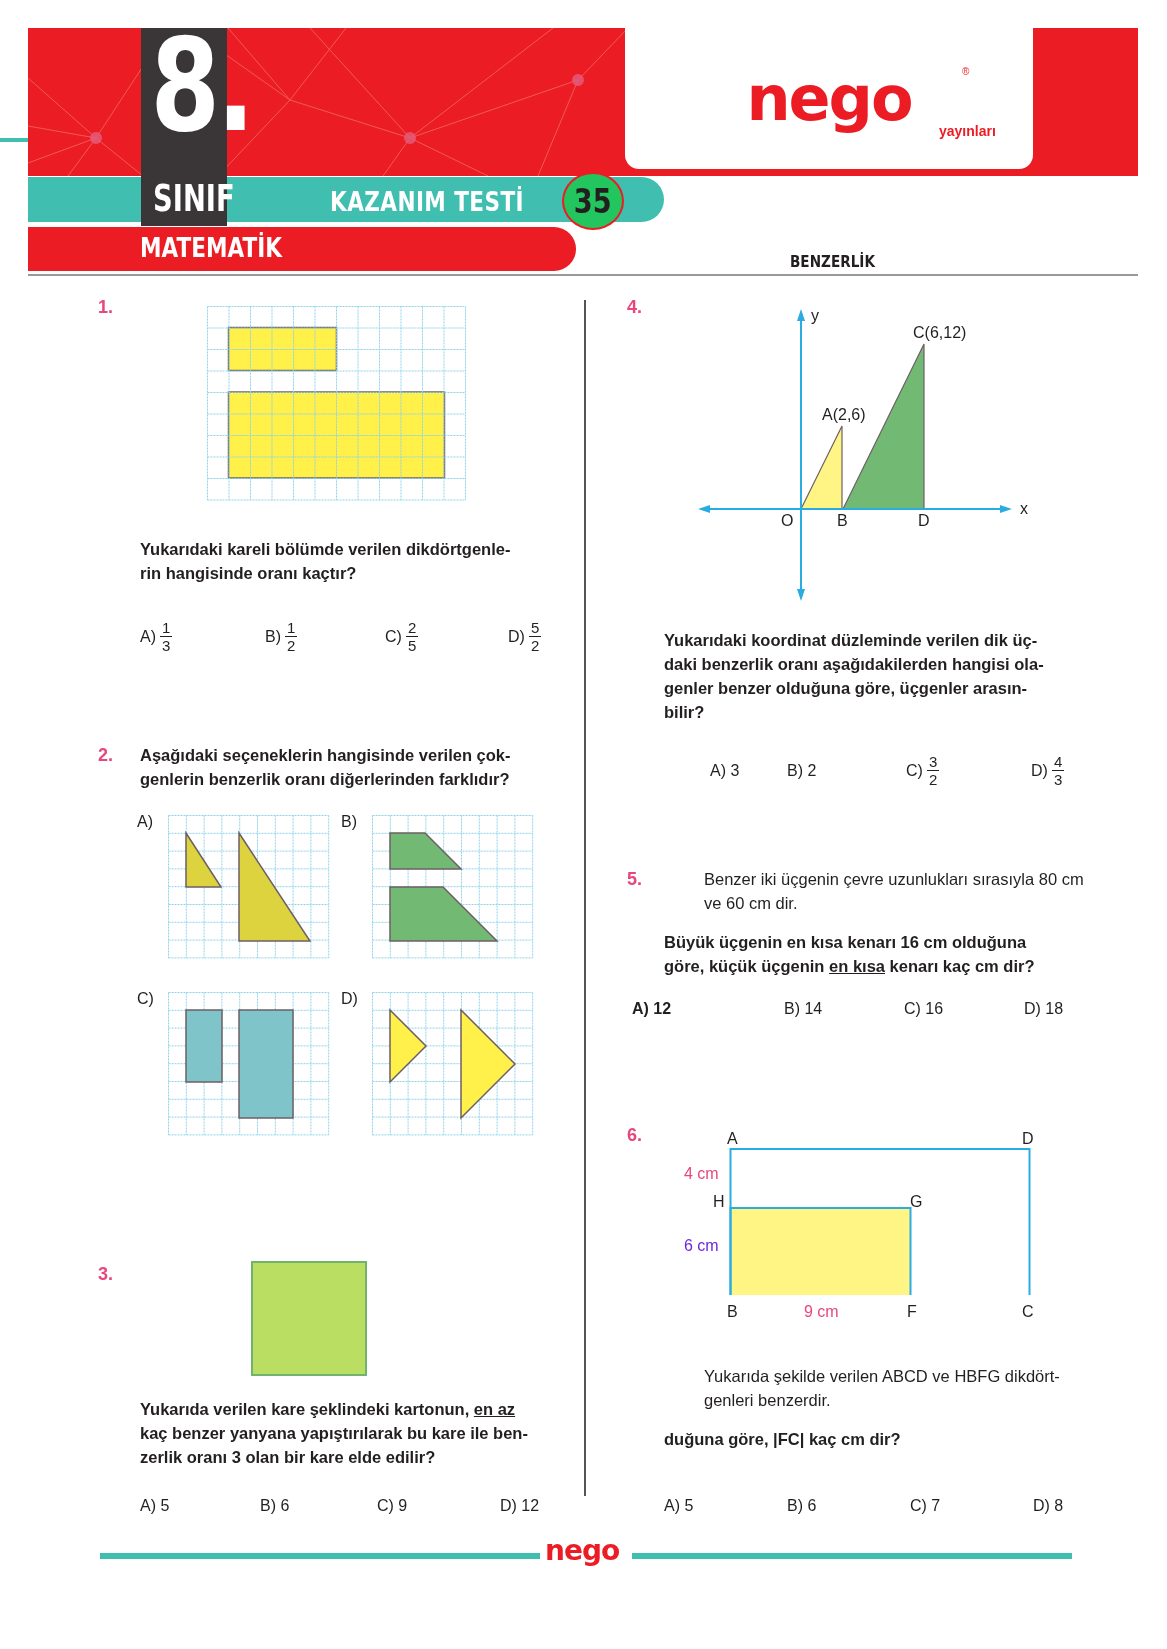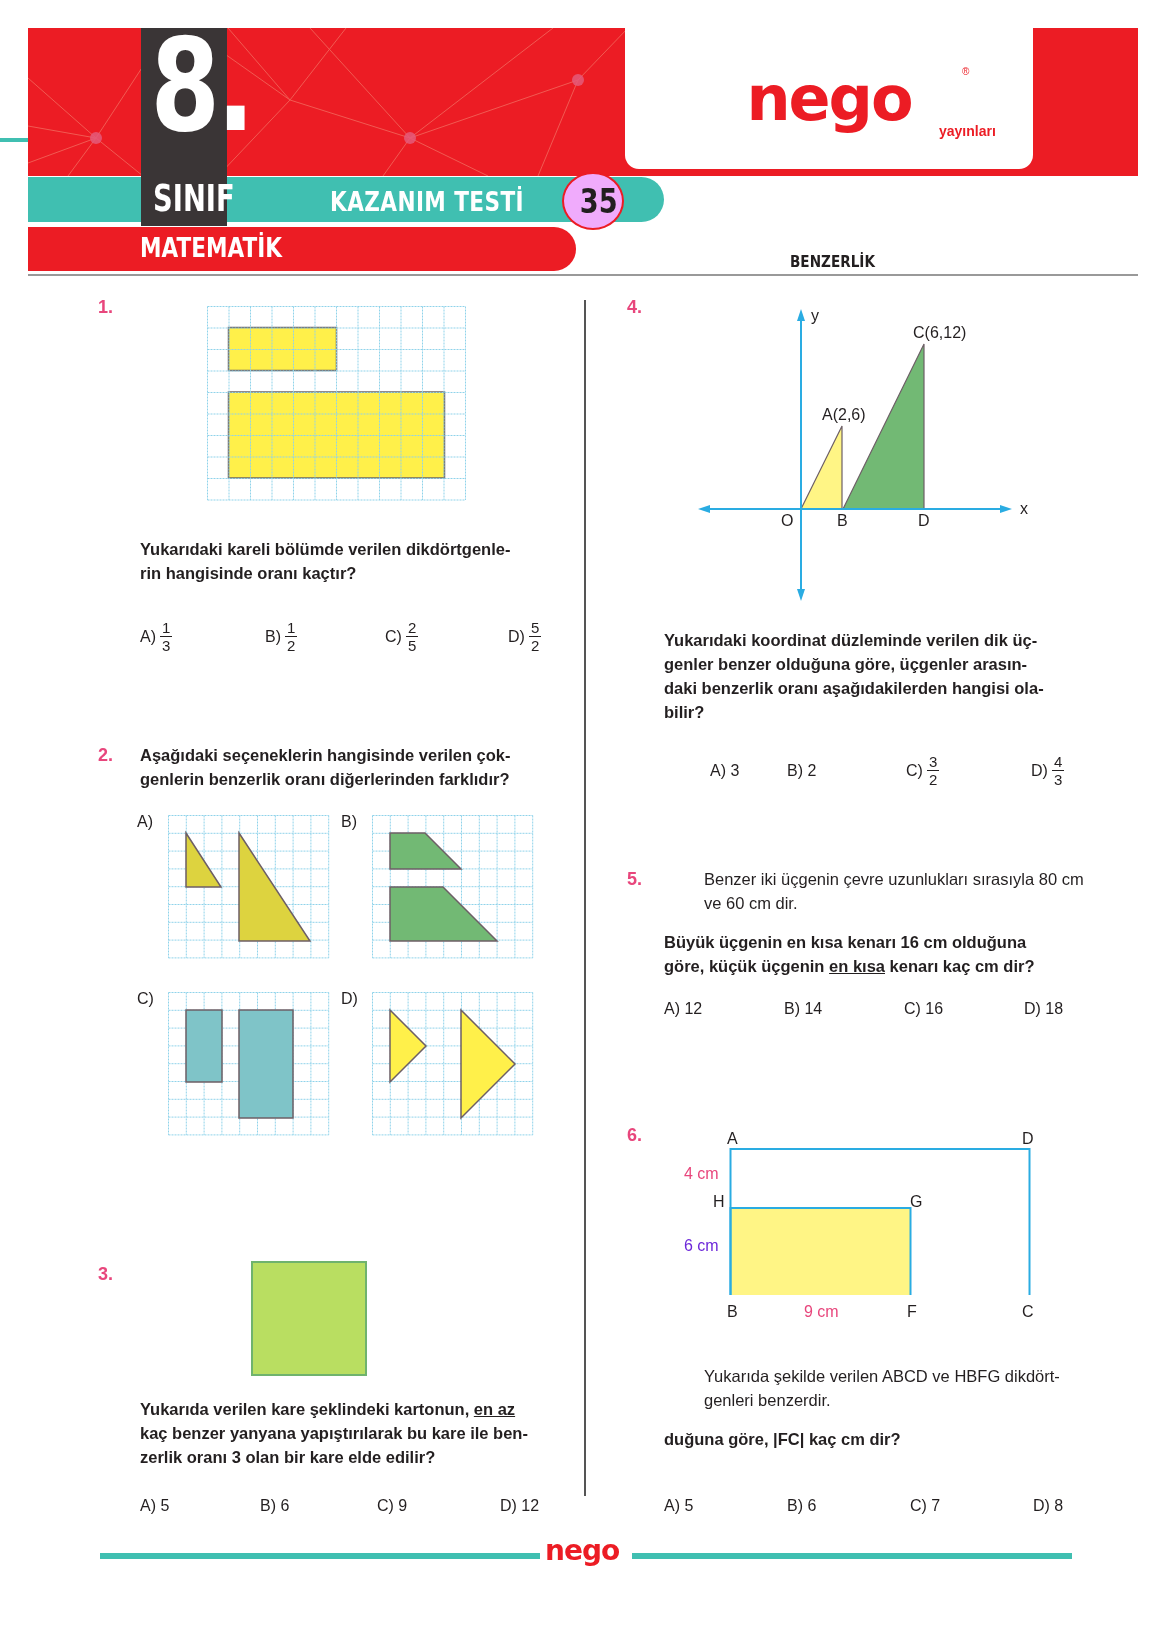--- a/index.html
+++ b/index.html
@@ -12,21 +12,21 @@
   .logo-box { left: 625px; top: 28px; width: 408px; height: 141px; background: #fff; border-radius: 0 0 14px 14px; display:flex; align-items:center; justify-content:center; }
   .logo-text { font-family: "DejaVu Sans", sans-serif; font-weight: bold; font-size: 62px; color: #ec1c24; letter-spacing: -2px; line-height: 1; }
   .logo-sub { position:absolute; left: 260px; top: 95px; font-size: 14px; color: #ec1c24; font-weight: bold; }
   .logo-reg { position:absolute; left: 283px; top: 38px; font-size: 10px; color: #ec1c24; }
   .teal-band { left: 28px; top: 177px; width: 636px; height: 45px; background: #40bfb1; border-radius: 0 23px 23px 0; }
   .red-band { left: 28px; top: 227px; width: 548px; height: 44px; background: #ec1c24; border-radius: 0 22px 22px 0; }
   .dark-block { left: 141px; top: 28px; width: 86px; height: 198px; background: #3a3536; }
   .grade-num { left: 141px; top: 22px; width: 86px; text-align: center; font-family: "DejaVu Sans", sans-serif; font-weight: bold; font-size: 128px; color: #fff; transform: scaleX(0.78); line-height: 1; letter-spacing: -4px;}
   .grade-label { left: 141px; top: 179px; width: 86px; text-align: center; font-family: "DejaVu Sans", sans-serif; font-weight: bold; font-size: 38px; color: #fff; transform: scaleX(0.72); line-height: 1; }
   .test-title { left: 330px; top: 186px; font-family: "DejaVu Sans", sans-serif; font-weight: bold; font-size: 27px; color: #fff; transform: scaleX(0.8); transform-origin: left; letter-spacing: 0.5px; }
-  .test-num { left: 562px; top: 172px; width: 62px; height: 58px; border-radius: 50%; background: #f0abfc; border: 2px solid #ec1c24; display:flex; align-items:center; justify-content:flex-end; font-family: "DejaVu Sans", sans-serif; font-weight: bold; font-size: 34px; color: #231f20; }
+  .test-num { left: 562px; top: 172px; width: 62px; height: 58px; border-radius: 50%; background: #22c55e; border: 2px solid #ec1c24; display:flex; align-items:center; justify-content:center; font-family: "DejaVu Sans", sans-serif; font-weight: bold; font-size: 34px; color: #231f20; }
   .test-num span { transform: scaleX(0.8); display:inline-block; }
   .subject { left: 140px; top: 232px; font-family: "DejaVu Sans", sans-serif; font-weight: bold; font-size: 27px; color: #fff; transform: scaleX(0.8); transform-origin: left; }
   .topic { left: 790px; top: 252px; font-family: "DejaVu Sans", sans-serif; font-weight: bold; font-size: 16px; color: #231f20; transform: scaleX(0.85); transform-origin: left; }
   .hdr-rule { left: 28px; top: 274px; width: 1110px; height: 2px; background: #999; }
   .col-divider { left: 584px; top: 300px; width: 2px; height: 1196px; background: #555; }
   
   .qnum { font-weight: bold; font-size: 18px; color: #e8467c; }
   .qtext { font-size: 16.5px; line-height: 24px; font-weight: bold; }
   .qtext.normal { font-weight: normal; margin-left: 40px; }
   .opt { font-size: 16px; display:flex; align-items:center; gap: 4px; }
@@ -294,22 +294,22 @@
 </svg>
 <div class="abs lbl" style="left:811px; top:307px;">y</div>
 <div class="abs lbl" style="left:1020px; top:500px;">x</div>
 <div class="abs lbl" style="left:913px; top:324px;">C(6,12)</div>
 <div class="abs lbl" style="left:822px; top:406px;">A(2,6)</div>
 <div class="abs lbl" style="left:781px; top:512px;">O</div>
 <div class="abs lbl" style="left:837px; top:512px;">B</div>
 <div class="abs lbl" style="left:918px; top:512px;">D</div>
 <div class="abs qtext" style="left:664px; top:628px; width:410px;">
   <div>Yukarıdaki koordinat düzleminde verilen dik üç-</div>
+  <div>daki benzerlik oranı aşağıdakilerden hangisi ola-</div>
   <div>genler benzer olduğuna göre, üçgenler arasın-</div>
-  <div>daki benzerlik oranı aşağıdakilerden hangisi ola-</div>
   <div>bilir?</div>
 </div>
 <div class="abs opt" style="left:664px; top:762px;margin-left:46px;">A) 3</div>
 <div class="abs opt" style="left:787px; top:762px;">B) 2</div>
 <div class="abs opt" style="left:906px; top:754px;">
     <span>C)</span>
     <span class="frac">
       <span class="n">3</span>
       <span class="d">2</span>
     </span>
@@ -324,21 +324,21 @@
 
 <div class="abs qnum" style="left:627px; top:869px;">5.</div>
 <div class="abs qtext normal" style="left:664px; top:867px; width:420px;">
   <div>Benzer iki üçgenin çevre uzunlukları sırasıyla 80 cm</div>
   <div>ve 60 cm dir.</div>
 </div>
 <div class="abs qtext" style="left:664px; top:930px; width:420px;">
   <div>Büyük üçgenin en kısa kenarı 16 cm olduğuna</div>
   <div><span>göre, küçük üçgenin </span><span class="u">en kısa</span><span> kenarı kaç cm dir?</span></div>
 </div>
-<div class="abs opt" style="left:664px; top:1000px;">A) 12</div>
+<div class="abs opt" style="left:632px; top:1000px;font-weight:bold;">A) 12</div>
 <div class="abs opt" style="left:784px; top:1000px;">B) 14</div>
 <div class="abs opt" style="left:904px; top:1000px;">C) 16</div>
 <div class="abs opt" style="left:1024px; top:1000px;">D) 18</div>
 
 <div class="abs qnum" style="left:627px; top:1125px;">6.</div>
 <svg class="abs" style="left:725px; top:1145px;" width="310" height="150">
   <rect x="5.5" y="63" width="180" height="88" fill="#fff585" stroke="#2aace2" stroke-width="2"></rect>
   <rect x="5.5" y="4" width="299" height="147" fill="none" stroke="#2aace2" stroke-width="2"></rect>
 </svg>
 <div class="abs lbl" style="left:727px; top:1130px;">A</div>

